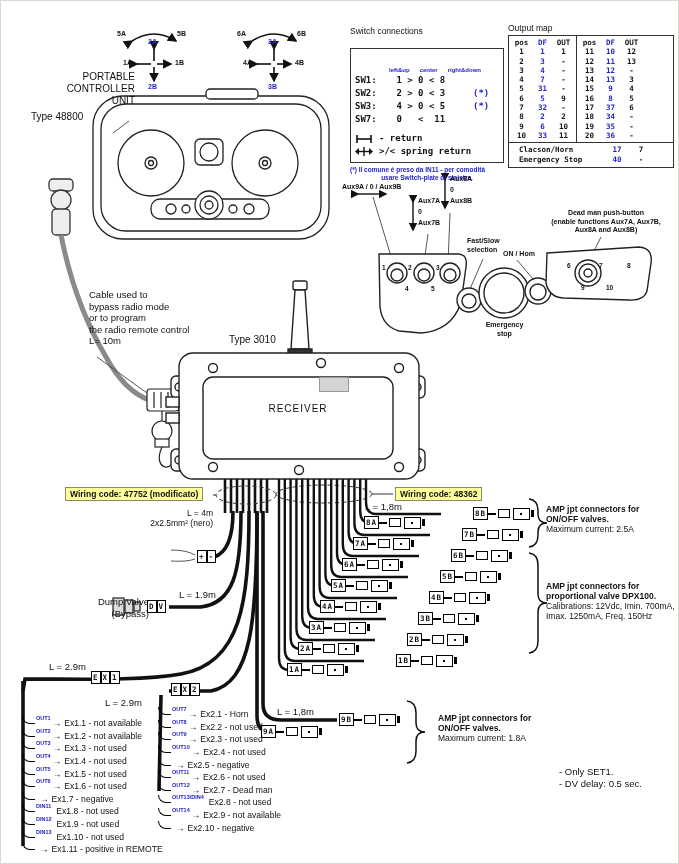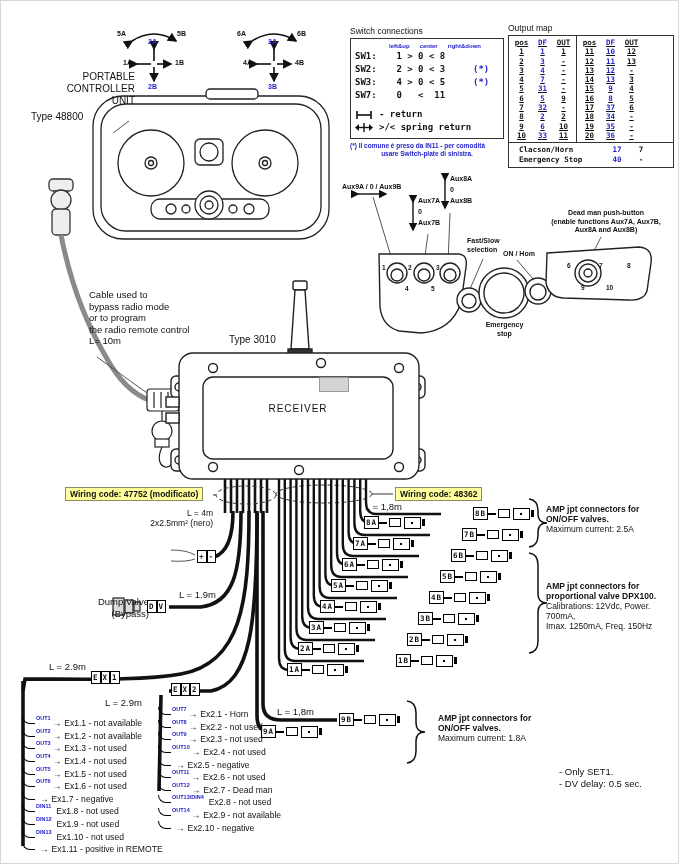--- a/index.html
+++ b/index.html
@@ -16,21 +16,21 @@
   .t6{font-size:6.5px;line-height:8px;font-weight:bold;}
   svg{position:absolute;left:0;top:0;}
   
   .panelbox{border:1.2px solid #333;background:#fff;}
   .swrow{display:flex;white-space:pre;font:bold 9px "DejaVu Sans Mono",monospace;line-height:13px;}
   .swname{width:36px;}
   .swvals{width:82px;}
   .swnote{color:#2424c8;}
   .swhead{display:flex;font:bold 6px "Liberation Sans",sans-serif;color:#2424c8;margin:2px 0 1px 34px;gap:10px;}
   .legrow{display:flex;align-items:center;gap:6px;font:bold 9px "DejaVu Sans Mono",monospace;line-height:13px;}
-  .orow{display:flex;text-decoration:underline;}
+  .orow{display:flex;}
   .oc{width:21px;text-align:center;font:bold 7.5px "DejaVu Sans Mono",monospace;line-height:9.3px;}
   .oc.d{color:#2424c8;}
   .ohead .oc{color:#111;} .ohead .oc.d{color:#2424c8;}
   .ofoot{display:flex;font:bold 7.5px "DejaVu Sans Mono",monospace;line-height:10px;}
   .ofoot .fl{width:96px;padding-left:10px;} .ofoot .fd{width:24px;text-align:center;color:#2424c8;} .ofoot .fo{width:24px;text-align:center;}
   
   .wcode{background:#ffff9c;border:1px solid #8a8a60;font-size:8.5px;font-weight:bold;padding:1px 4px;white-space:nowrap;}
   
   .cbox{display:inline-block;border:1px solid #000;background:#fff;font:bold 7.5px "DejaVu Sans Mono",monospace;
         padding:1px 1px;min-width:9px;text-align:center;letter-spacing:1px;}
@@ -259,21 +259,21 @@
 
   <div class="a t10 r" style="left:24px;top:70px;width:110px">
     <div>PORTABLE</div>
     <div>CONTROLLER</div>
     <div>UNIT</div>
   </div>
   <div class="a t10" style="left:30px;top:110px">Type 48800</div>
 
   <div class="a" style="left:349px;top:25px;width:154px">
     <div class="t8" style="font-size:8.5px">Switch connections</div>
-    <div class="panelbox" style="margin-top:2px;padding:2px 4px 4px 4px">
+    <div class="panelbox" style="margin-top:12px;padding:16px 4px 4px 4px">
       <div class="swhead">
         <span>left&amp;up</span>
         <span>center</span>
         <span>right&amp;down</span>
       </div>
       <div>
 
           <div class="swrow" style="--i: 0;">
             <span class="swname">SW1:</span>
             <span class="swvals"> 1 &gt; 0 &lt; 8</span>
@@ -685,21 +685,21 @@
     </div>
 
   <div class="a t8" style="left:545px;top:503px;width:125px">
     <div class="b">AMP jpt connectors for</div>
     <div class="b">ON/OFF valves.</div>
     <div>Maximum current: 2.5A</div>
   </div>
   <div class="a t8" style="left:545px;top:580px;width:130px">
     <div class="b">AMP jpt connectors for</div>
     <div class="b">proportional valve DPX100.</div>
-    <div>Calibrations: 12Vdc, Power. 700mA,</div>
+    <div>Calibrations: 12Vdc, Imin. 700mA,</div>
     <div>Imax. 1250mA, Freq. 150Hz</div>
   </div>
 
   <div class="a t9" style="left:276px;top:705px">L = 1,8m</div>
   <div class="a crow" style="left:338px;top:712px">
     <span class="cbox">9B</span>
     <span class="wirestub"></span>
     <span class="plug1"></span>
     <span class="plug2"></span>
   </div>

